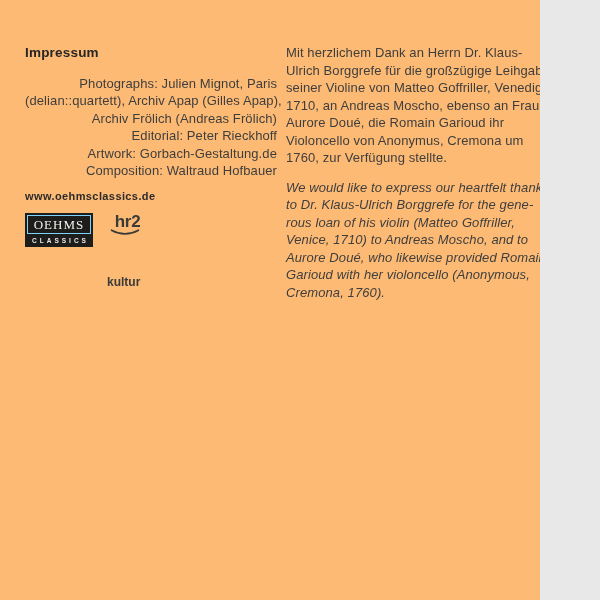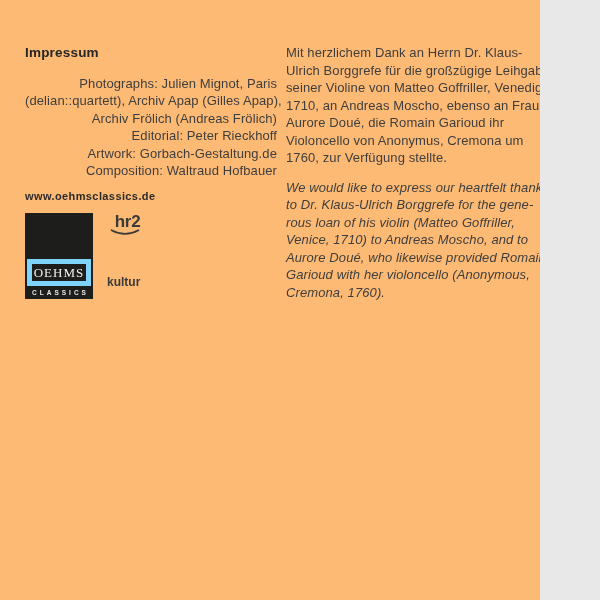--- a/index.html
+++ b/index.html
@@ -56,30 +56,29 @@
     align-items: flex-start;
     gap: 14px;
   }
   .oehms-logo {
     width: 68px;
     background: #1d1d1b;
     padding: 2px;
     box-sizing: border-box;
   }
   .oehms-frame {
-    border: 5px solid #7dd3fc;
+    border: 1px solid #7dd3fc;
     height: 17px;
     display: flex;
     align-items: center;
     justify-content: center;
     font-family: "Liberation Serif", serif;
     font-size: 13px;
     letter-spacing: 1px;
     color: #f2f1ec;
-    margin-top: 44px;
   }
   .oehms-sub {
     text-align: center;
     font-size: 6.5px;
     font-weight: bold;
     letter-spacing: 3px;
     text-indent: 3px;
     color: #eceae5;
     padding: 2.5px 0 1px 0;
   }

